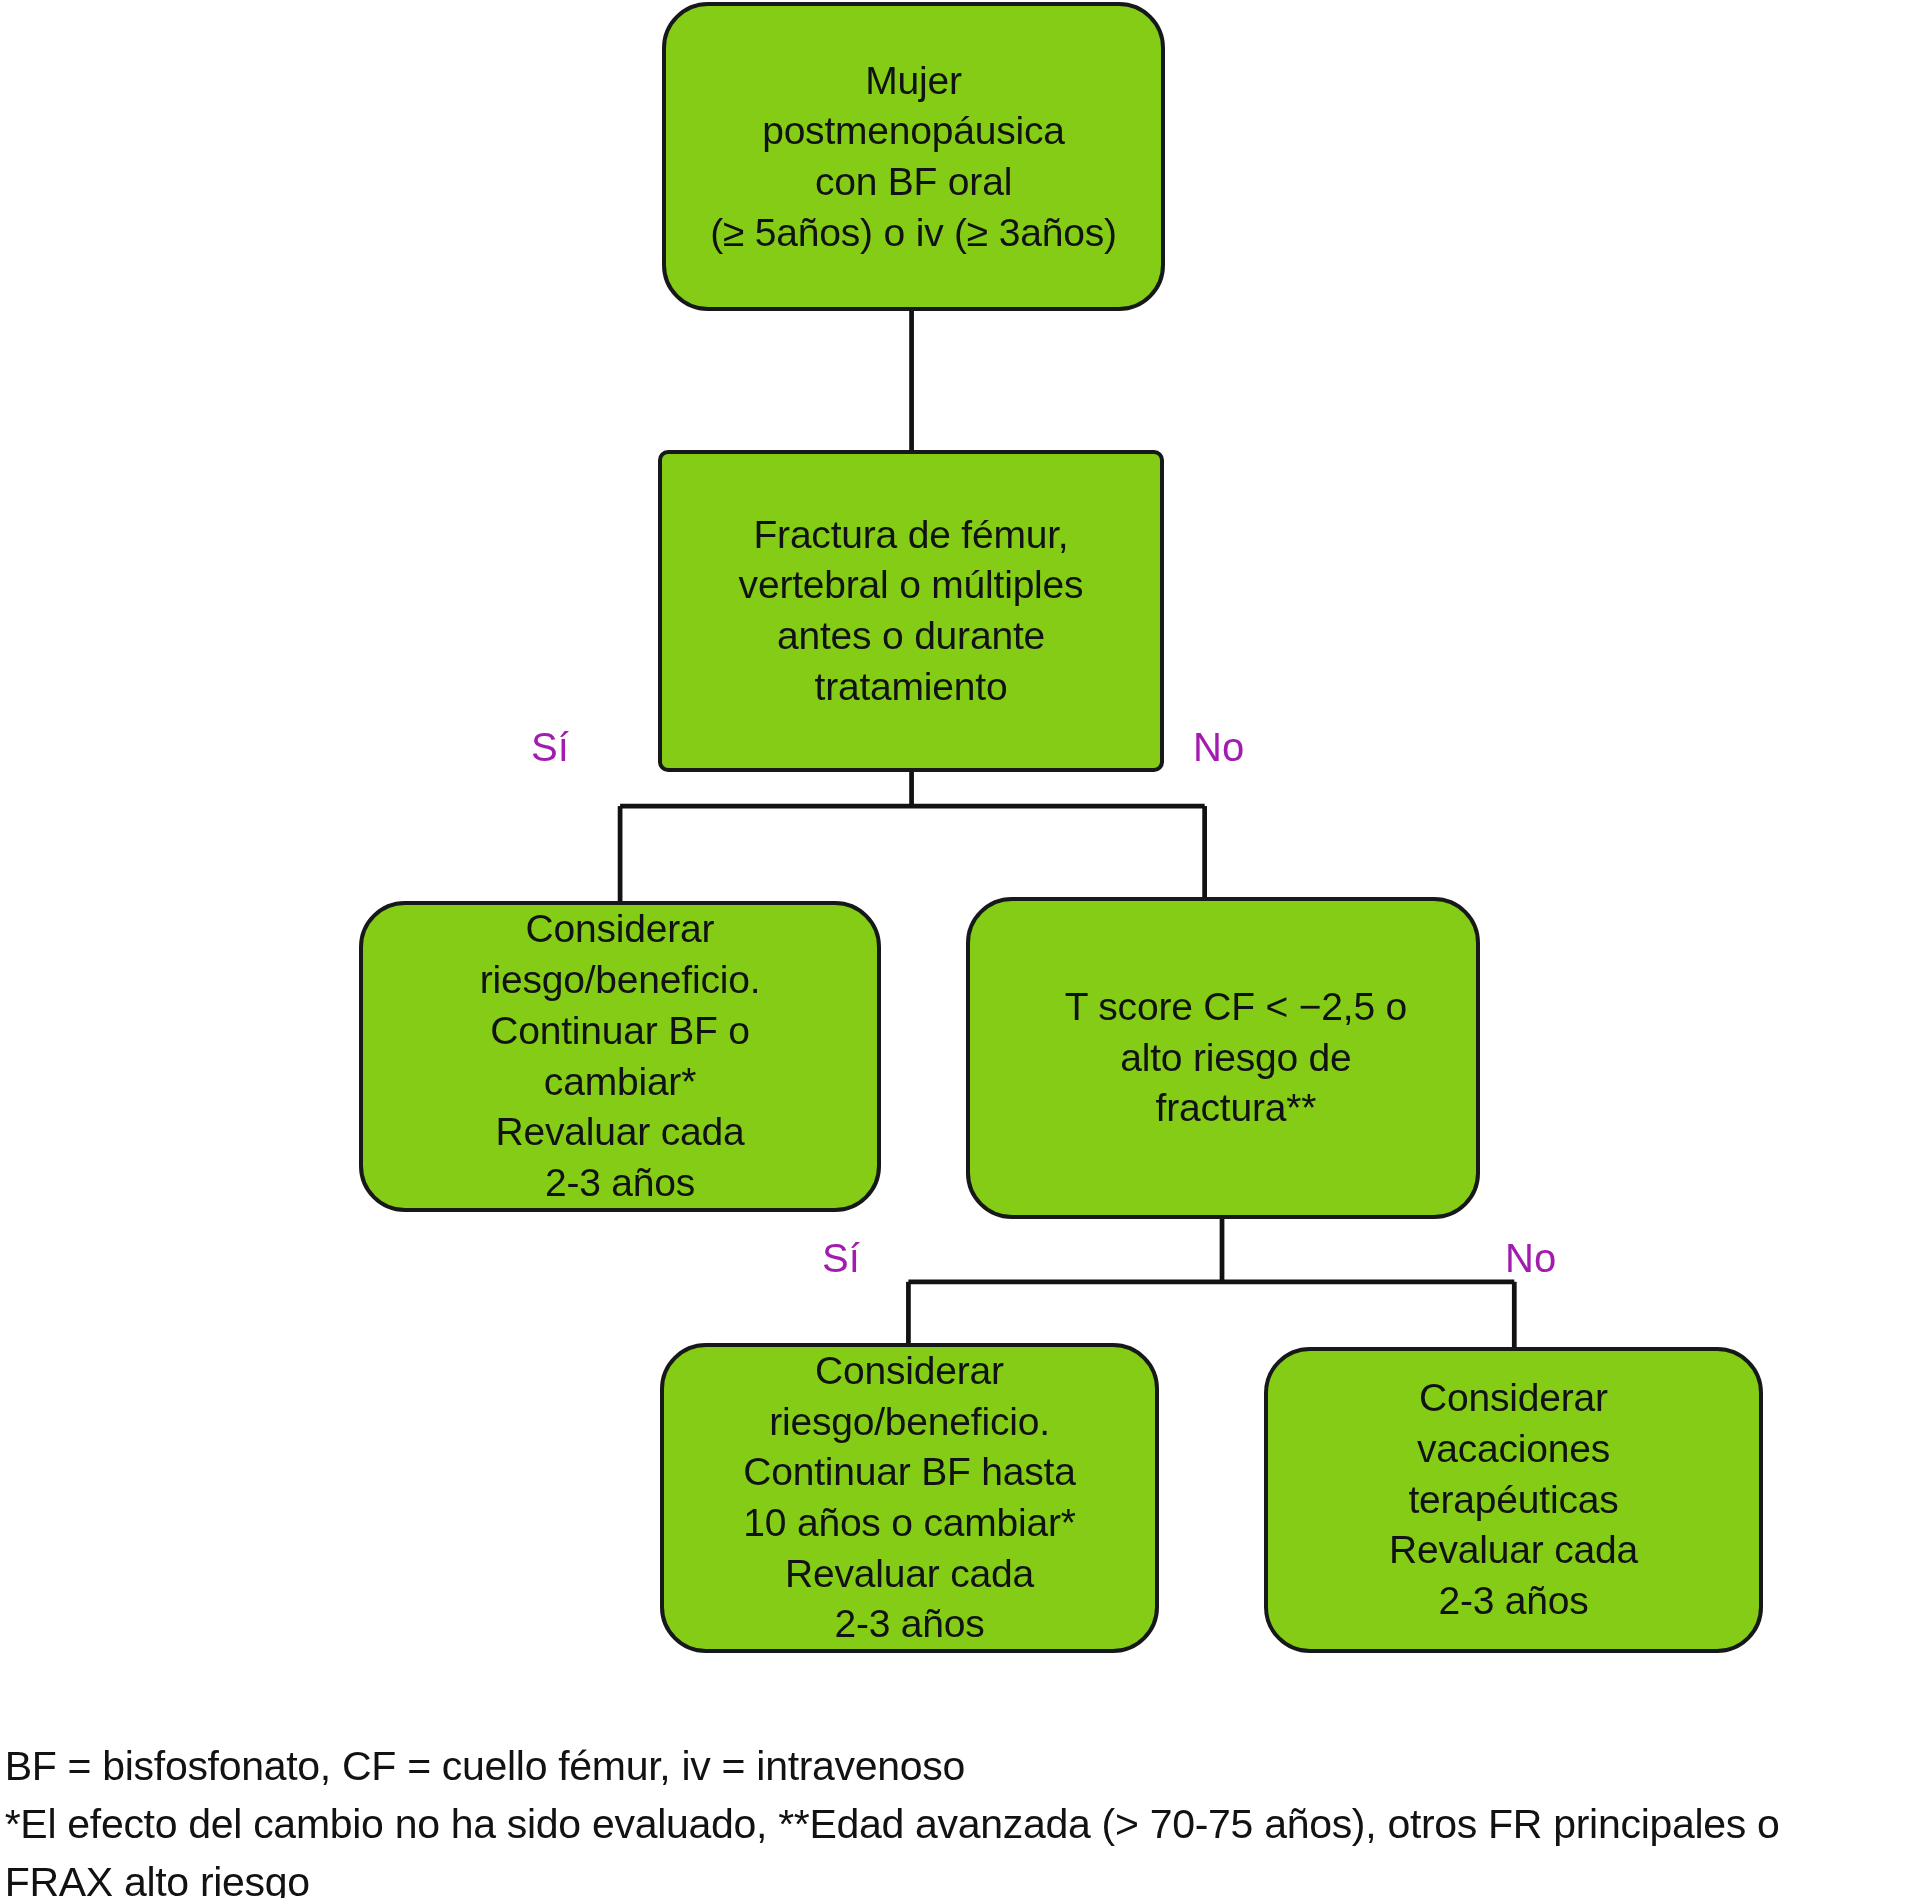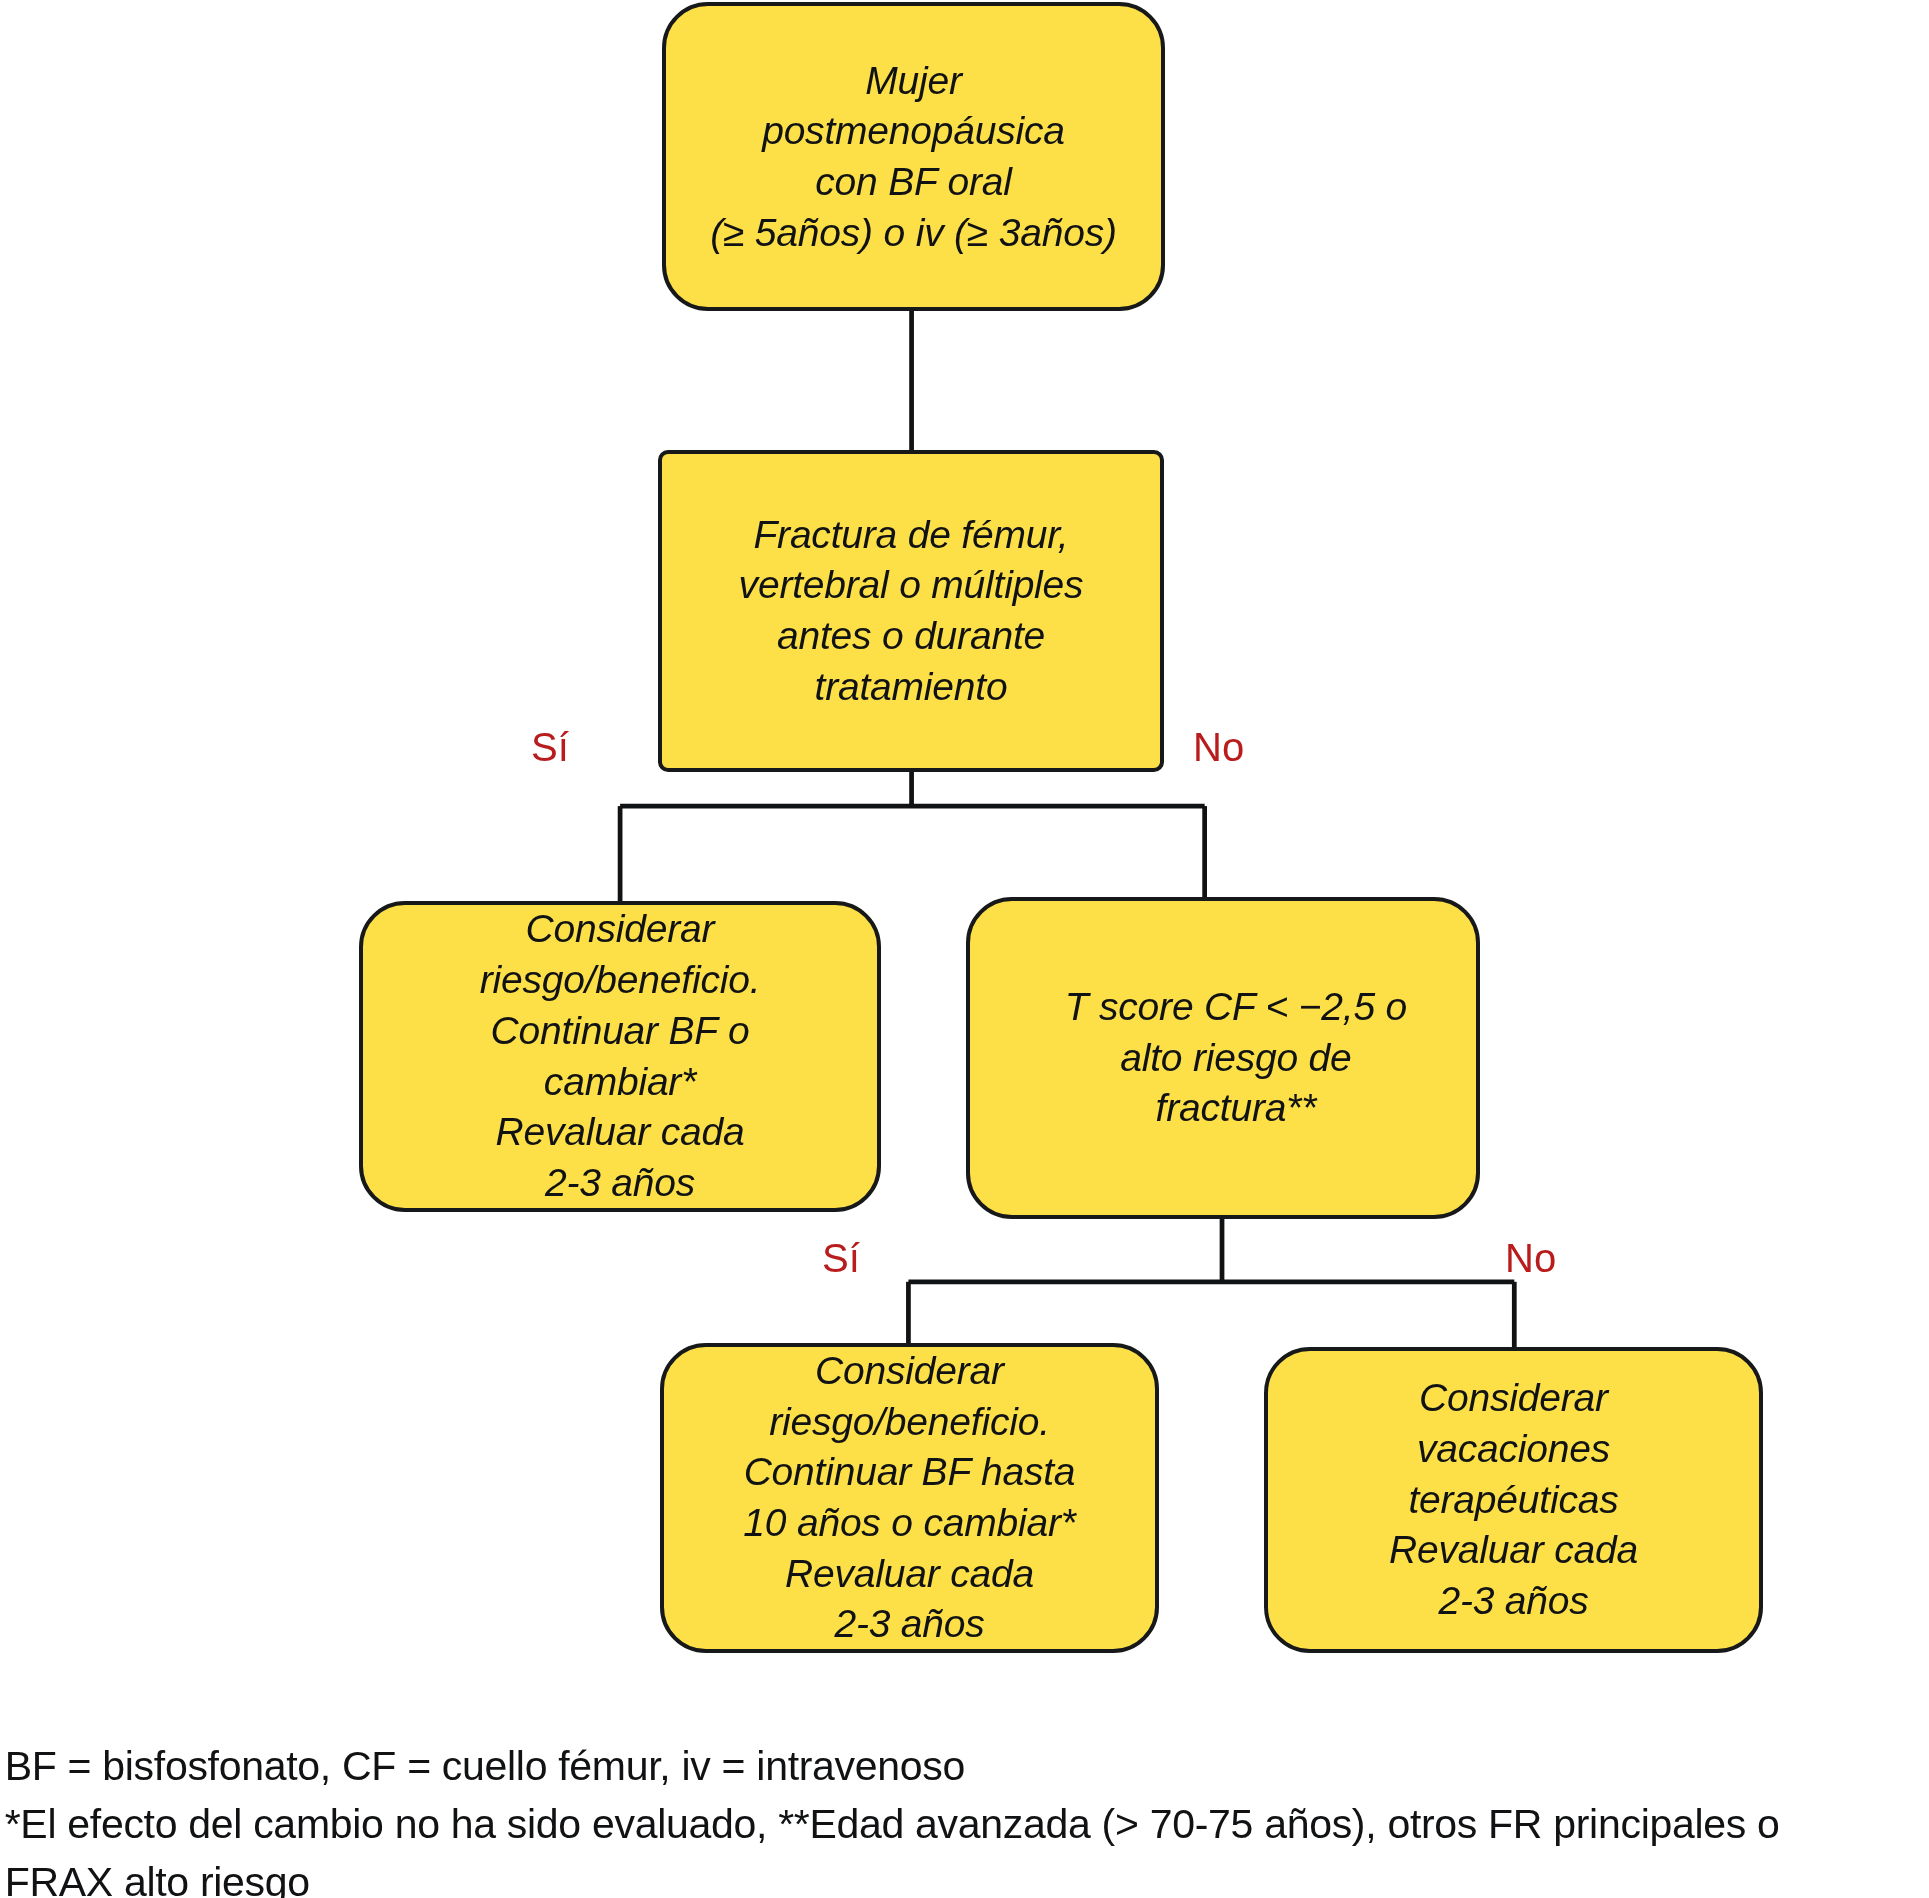--- a/index.html
+++ b/index.html
@@ -20,41 +20,40 @@
     position: absolute;
     left: 0;
     top: 0;
     width: 1929px;
     height: 1899px;
   }
 
   .node {
     position: absolute;
     box-sizing: border-box;
-    background: #fde047;
+    background: #84cc16;
     border: 4.7px solid #17181a;
     border-radius: 46px;
     display: flex;
     align-items: center;
     justify-content: center;
     text-align: center;
     font-size: 39px;
     line-height: 1.30;
     color: #111214;
     letter-spacing: -0.2px;
     white-space: pre-line;
     padding: 4.7px 14.2px;
-    font-style: italic;
   }
 
   .branch-label {
     position: absolute;
     font-size: 40px;
     line-height: 1;
-    color: #b91c1c;
+    color: #a21caf;
     white-space: nowrap;
   }
 
   .legend {
     position: absolute;
     left: 4.7px;
     top: 1737px;
     width: 1920px;
     font-size: 41px;
     line-height: 1.42;

